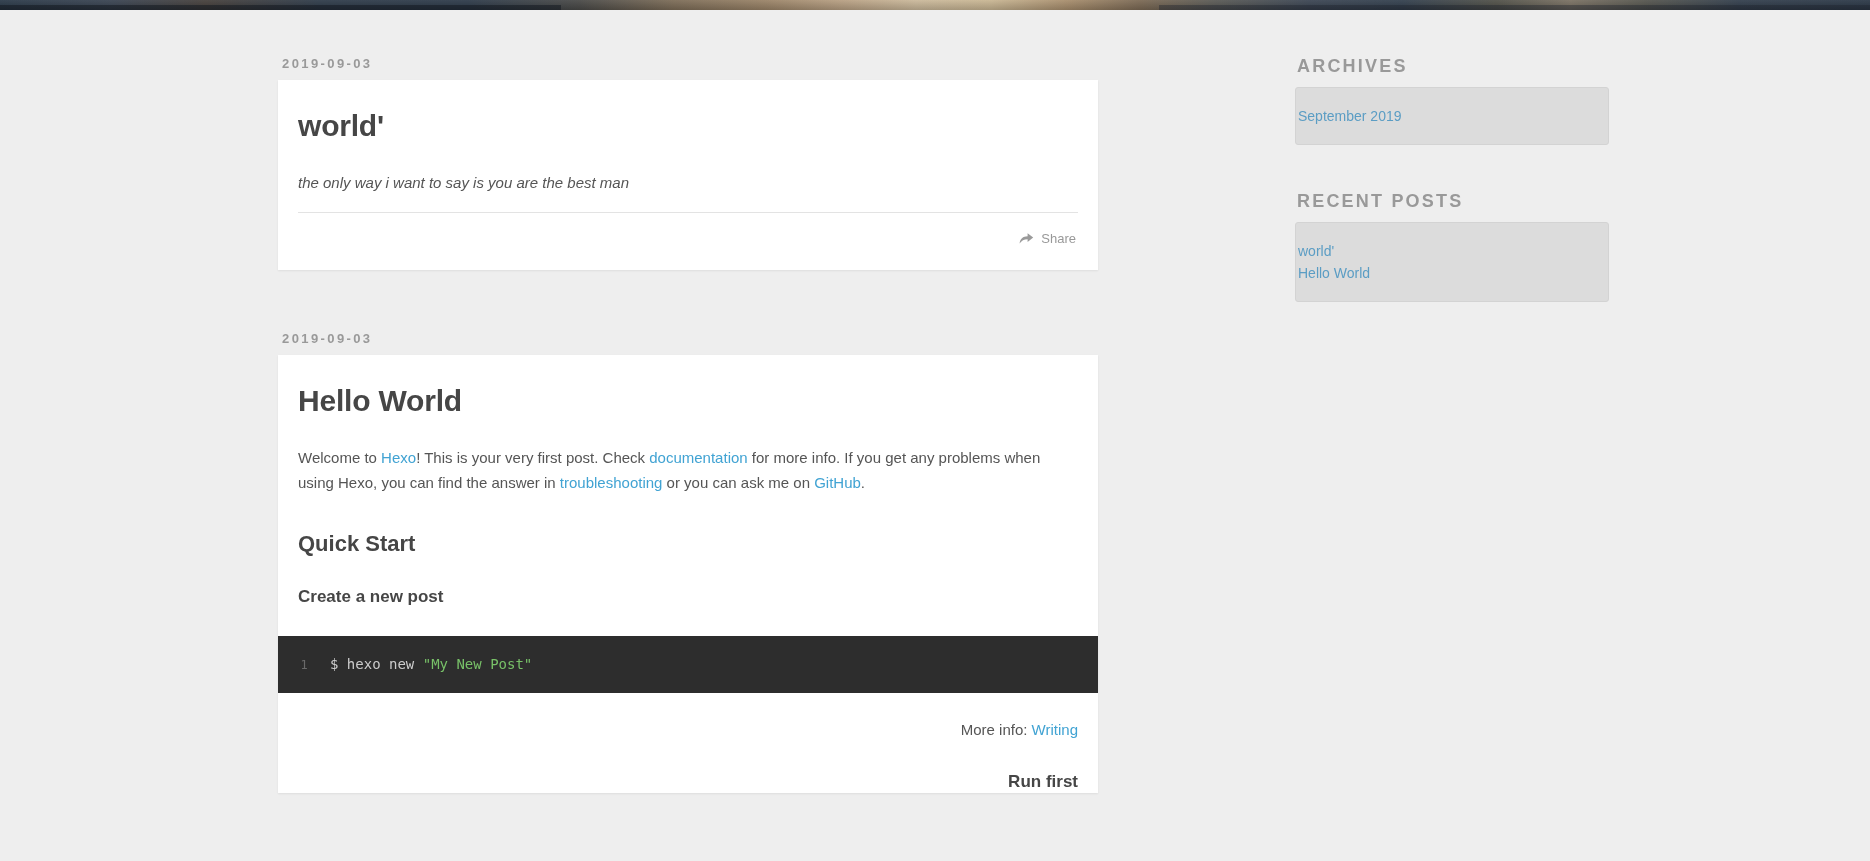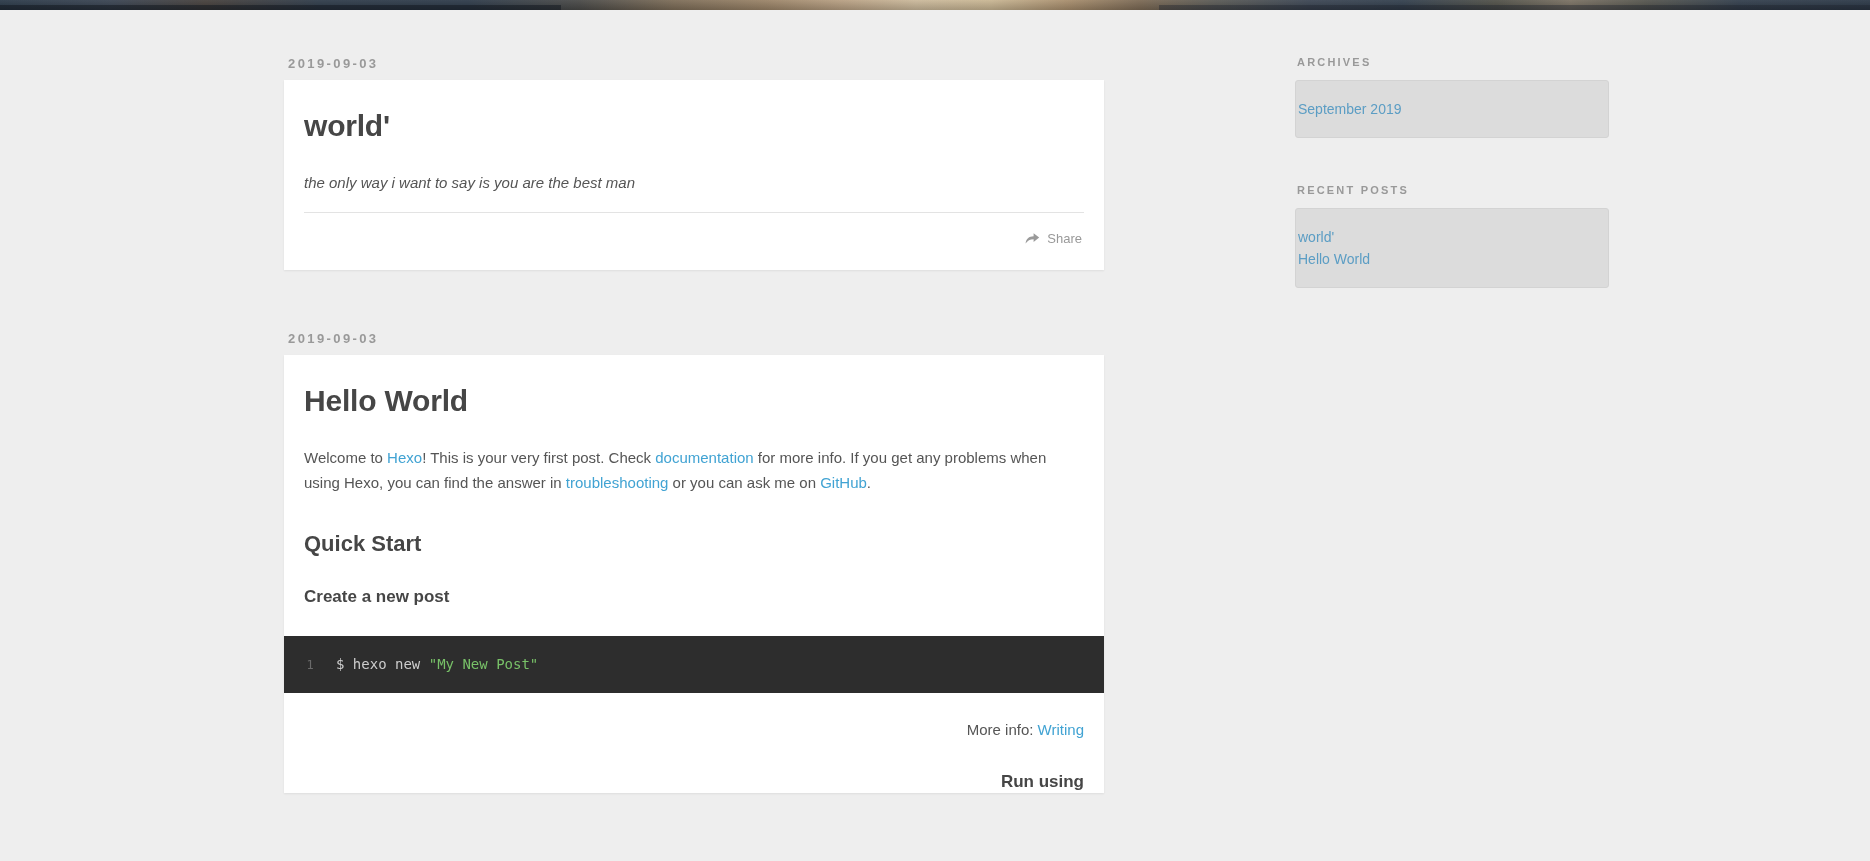--- a/index.html
+++ b/index.html
@@ -70,21 +70,21 @@
   #page {
     position: absolute;
     top: 10px;
     left: 0;
     width: 1870px;
     height: 851px;
   }
 
   #main-column {
     position: absolute;
-    left: 284px;
+    left: 278px;
     top: 0;
     width: 820px;
   }
 
   #sidebar {
     position: absolute;
     left: 1295px;
     top: 0;
     width: 314px;
   }
@@ -194,21 +194,21 @@
 
   .spacer-after-code {
     background: #ffffff;
     padding: 24px 20px 0 20px;
     text-align: right;
   }
 
   
   .widget { margin: 0; }
   .widget-title {
-    font-size: 11px;
+    font-size: 18px;
     font-weight: bold;
     letter-spacing: 2.2px;
     color: #999999;
     margin: 0 0 12px 2px;
     padding-top: 47px;
     line-height: 1;
   }
   .widget-box {
     background: #dcdcdc;
     border: 1px solid #d3d3d3;
@@ -276,21 +276,21 @@
         </div>
       </div>
 
       <div class="codeblock">
         <pre><span class="gutter">1</span><span class="tok-prompt">$ hexo new </span><span class="tok-str">"My New Post"</span></pre>
       </div>
 
       <div class="spacer-after-code">
         <div class="post-body">
           <p><span>More info: </span><a>Writing</a></p>
-          <h3>Run using</h3>
+          <h3>Run first</h3>
         </div>
       </div>
 
     </article>
   </div>
 
   <aside id="sidebar">
 
     <section class="widget">
       <div class="widget-title">ARCHIVES</div>

